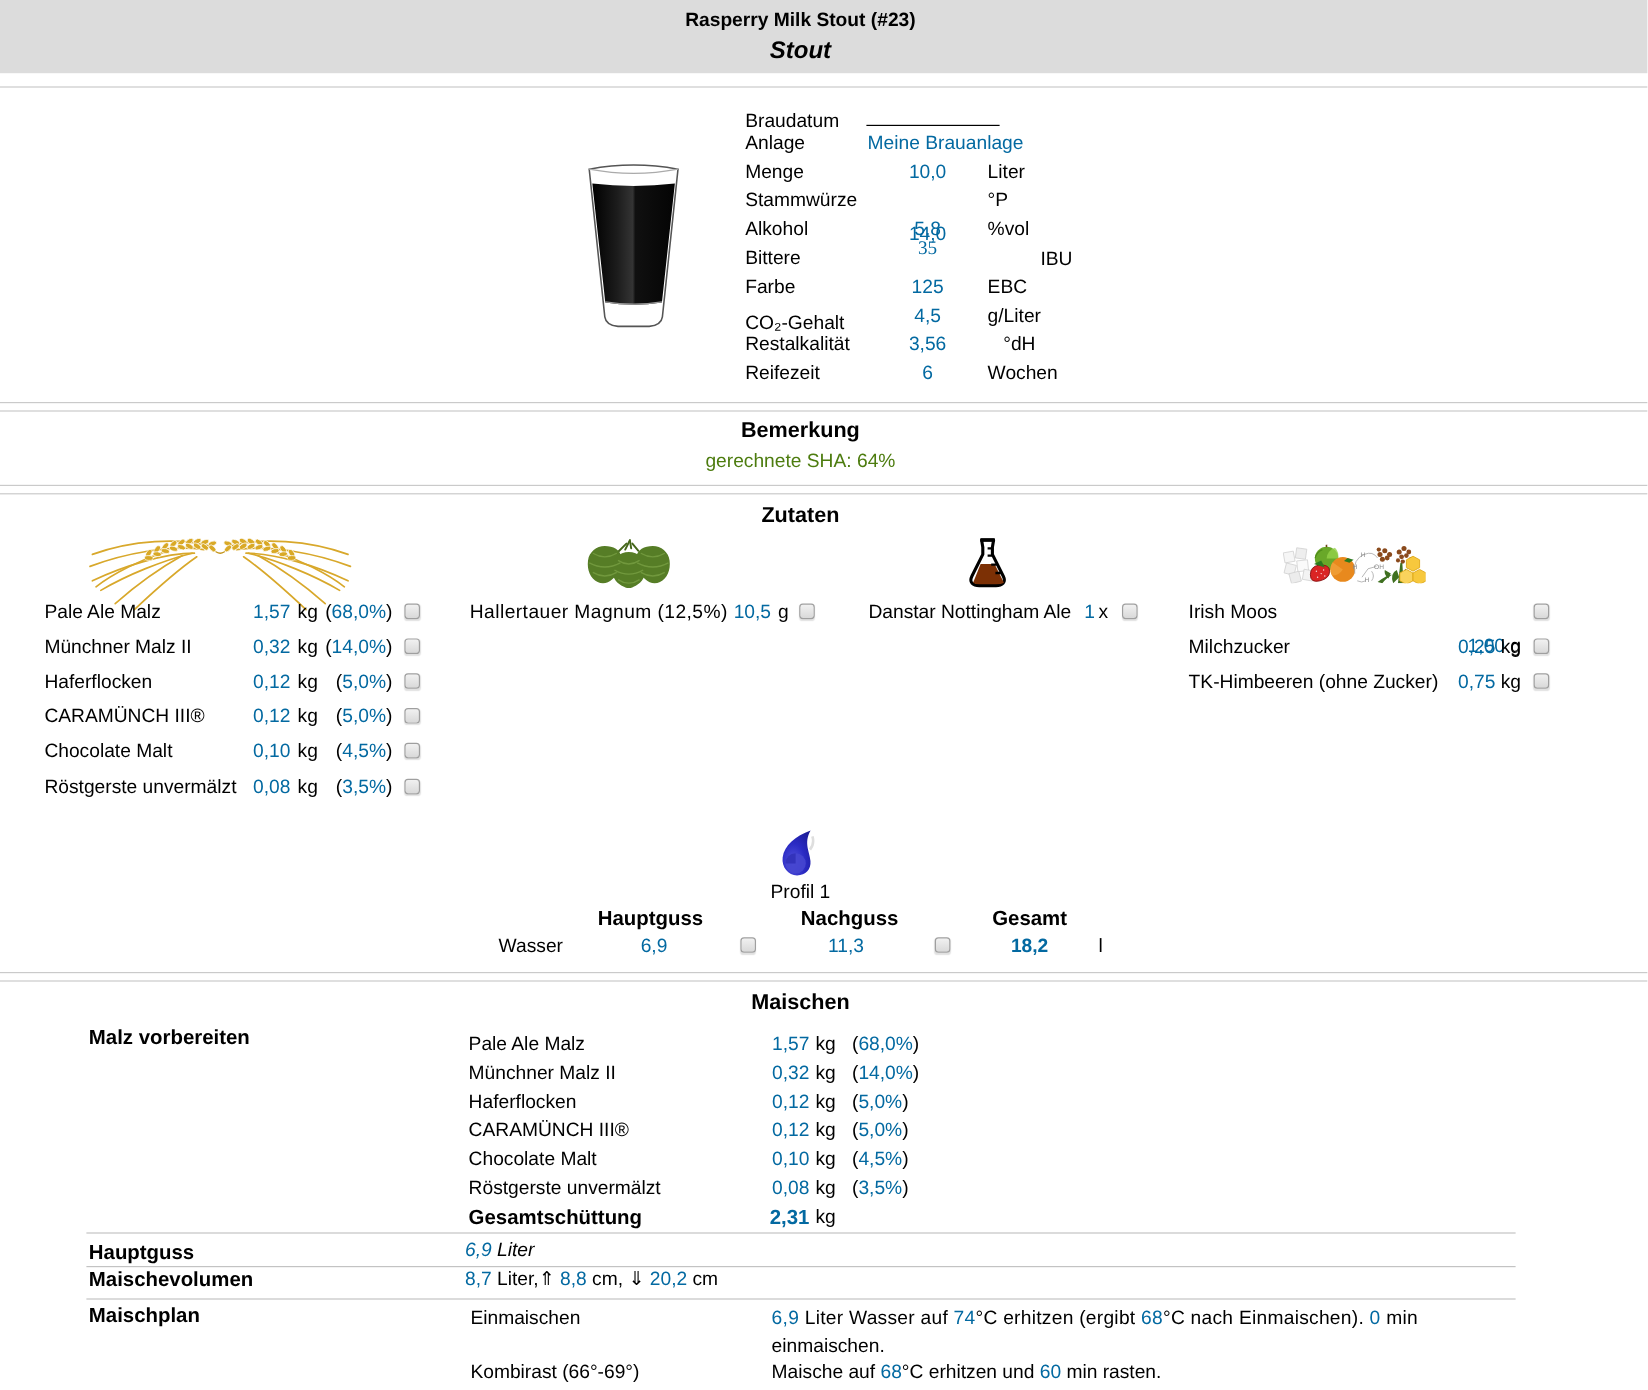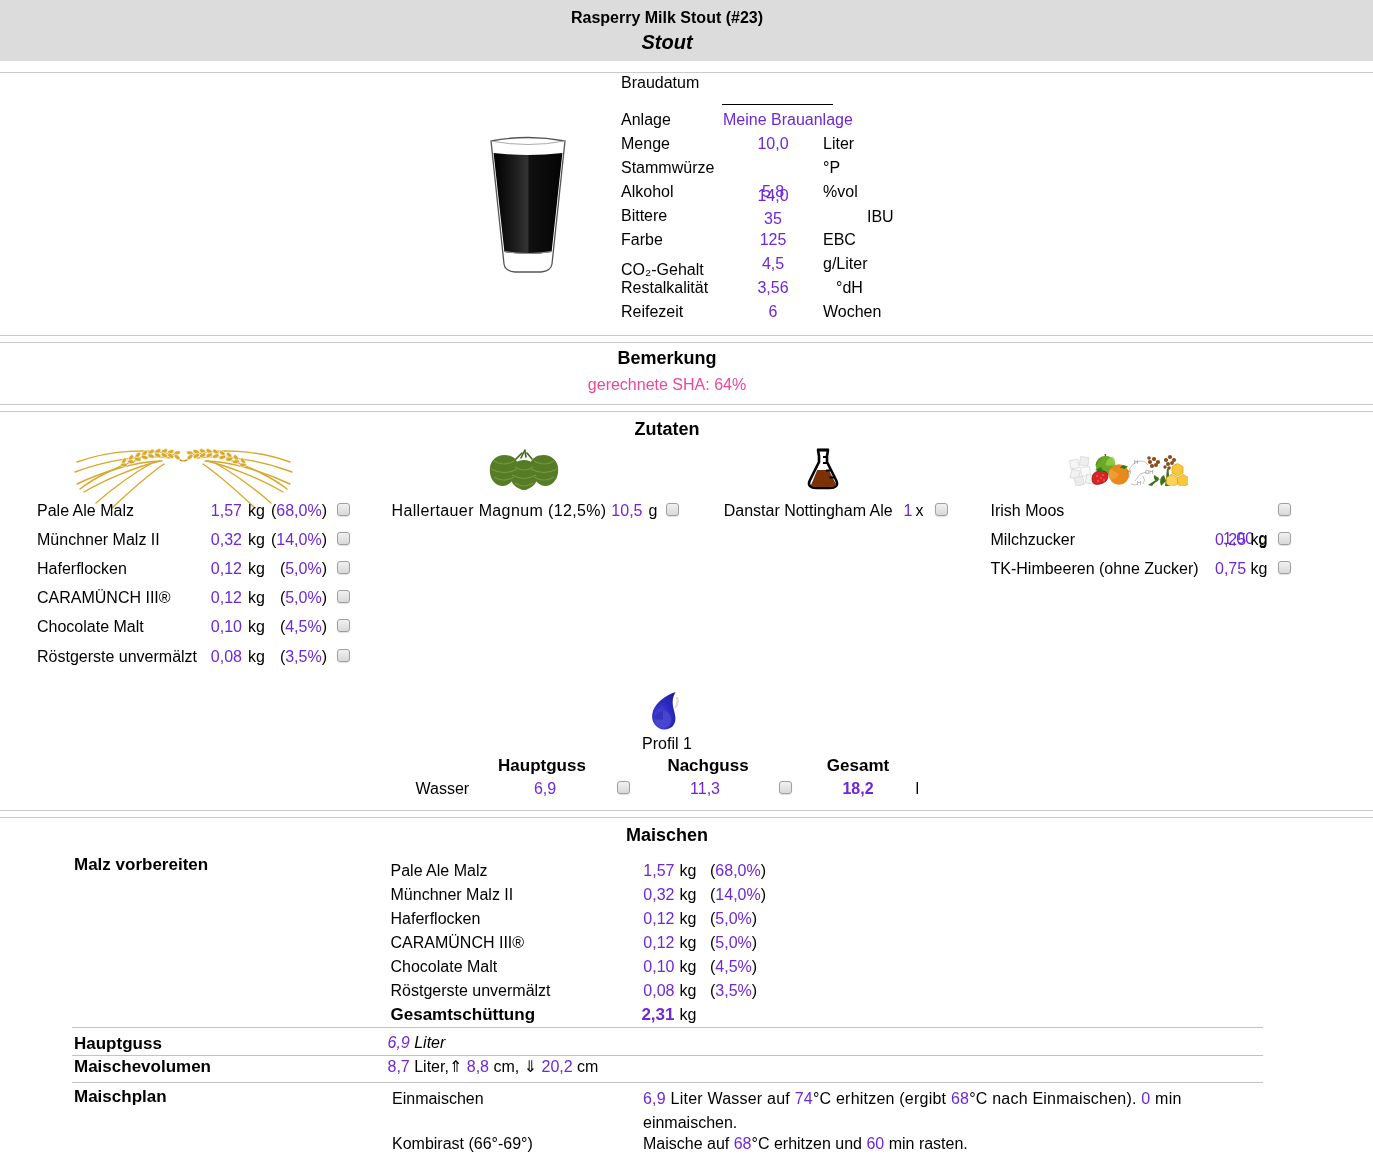--- a/index.html
+++ b/index.html
@@ -1,21 +1,21 @@
 <!DOCTYPE html>
 <html><head><meta charset="utf-8">
 <style>
 html,body{margin:0;padding:0;background:#fff}
 body{width:1373px;height:1158px;position:relative;overflow:hidden;
   font-family:"Liberation Sans",sans-serif;}
 .t{position:absolute;font-size:16px;line-height:19px;white-space:nowrap;color:#000}
 .b{font-weight:bold}
 .i{font-style:italic}
-.bl{color:#6d28d9}
-.gy{color:#ec4899}
+.bl{color:#0369a1}
+.gy{color:#4d7c0f}
 .c{transform:translateX(-50%)}
 .ln{position:absolute;height:1px;background:#cacaca}
 .cb{position:absolute;width:11px;height:11px;border:1.4px solid #9f9f9f;border-radius:3px;
   background:linear-gradient(#f1f1f1,#d9d9d9);box-shadow:0 1px 1px rgba(0,0,0,.12)}
 </style></head>
 <body>
 <div style="position:absolute;left:0;top:0;width:1373px;height:61px;background:#dcdcdc"></div>
 <div class="t c b" style="left:667px;top:5.8px;font-size:16px;line-height:24px">Rasperry Milk Stout (#23)</div>
 <div class="t c b i" style="left:667px;top:29.8px;font-size:20px;line-height:24px">Stout</div>
 <div class="ln" style="left:0px;top:72px;width:1373px;height:1px;background:#cacaca"></div>
@@ -39,33 +39,33 @@
  <stop offset="0" stop-color="#e9e9e9"></stop>
  <stop offset="0.5" stop-color="#ffffff"></stop>
  <stop offset="1" stop-color="#f2f2f2"></stop>
 </linearGradient>
 </defs>
 <path d="M2,7 Q39,0 76,7 L63,130 Q62,137 52,138 L26,138 Q16,137 15,130 Z" fill="#fff" stroke="#555" stroke-width="1.3"></path>
 <path d="M4.6,19 Q39,23 73.4,19 L62.6,118 Q39,122 15.4,118 Z" fill="url(#beer)"></path>
 <path d="M15.4,117.5 Q39,121.5 62.6,117.5" fill="none" stroke="#999" stroke-width="1"></path>
 <path d="M2,7 Q39,14 76,7" fill="none" stroke="#aaa" stroke-width="1"></path>
 </svg>
-<div class="t" style="left:621px;top:73px;">Braudatum</div>
+<div class="t" style="left:621px;top:92px;">Braudatum</div>
 <div class="t" style="left:621px;top:109.6px;">Anlage</div>
 <div class="t" style="left:621px;top:133.6px;">Menge</div>
 <div class="t c bl" style="left:773px;top:133.6px;">10,0</div>
 <div class="t" style="left:823px;top:133.6px;">Liter</div>
 <div class="t" style="left:621px;top:157.6px;">Stammwürze</div>
 <div class="t c bl" style="left:773px;top:157.6px;margin-top:28px;">14,0</div>
 <div class="t" style="left:823px;top:157.6px;">°P</div>
 <div class="t" style="left:621px;top:181.6px;">Alkohol</div>
 <div class="t c bl" style="left:773px;top:181.6px;">5,8</div>
 <div class="t" style="left:823px;top:181.6px;">%vol</div>
 <div class="t" style="left:621px;top:205.6px;">Bittere</div>
-<div class="t c bl" style="left:773px;top:209px;">35</div>
+<div class="t c bl" style="left:773px;top:198px;font-family:Liberation Serif, serif;">35</div>
 <div class="t" style="left:823px;top:207px;margin-left:44px;">IBU</div>
 <div class="t" style="left:621px;top:229.6px;">Farbe</div>
 <div class="t c bl" style="left:773px;top:229.6px;">125</div>
 <div class="t" style="left:823px;top:229.6px;">EBC</div>
 <div class="t" style="left:621px;top:260px;text-align:center;">CO₂-Gehalt</div>
 <div class="t c bl" style="left:773px;top:253.6px;">4,5</div>
 <div class="t" style="left:823px;top:253.6px;">g/Liter</div>
 <div class="t" style="left:621px;top:277.6px;">Restalkalität</div>
 <div class="t c bl" style="left:773px;top:277.6px;">3,56</div>
 <div class="t" style="left:836px;top:277.6px;">°dH</div>

